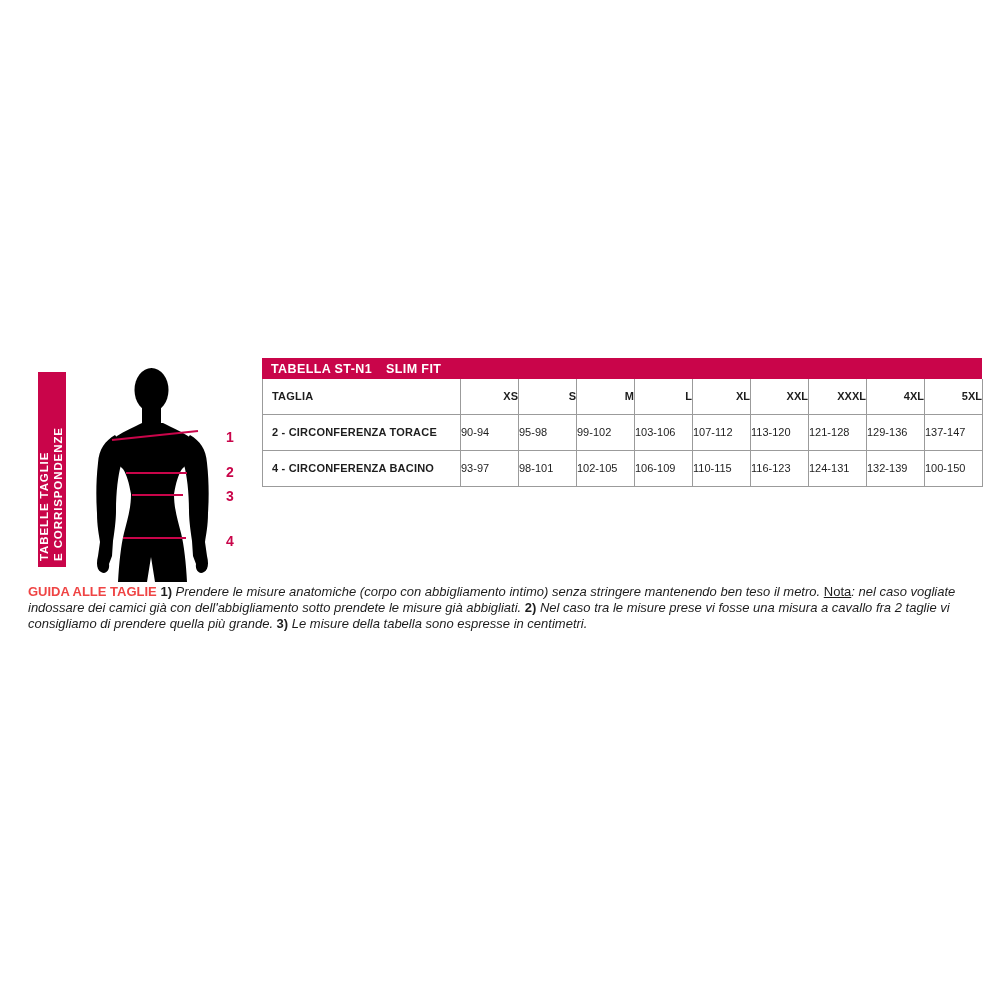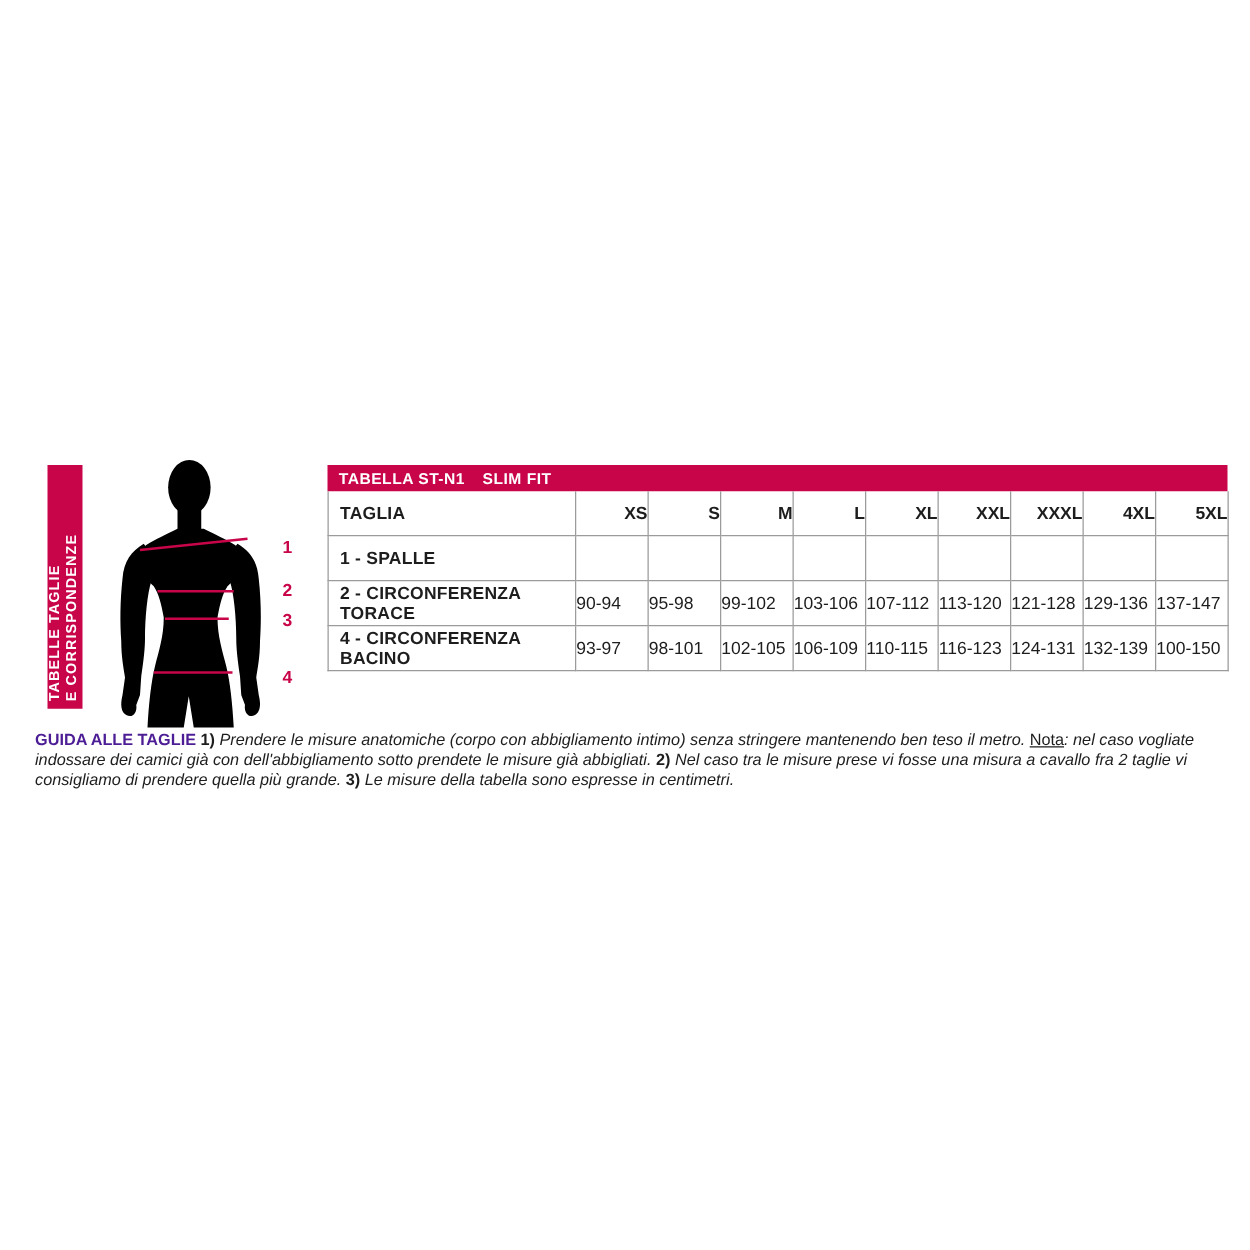--- a/index.html
+++ b/index.html
@@ -21,40 +21,40 @@
 
   
   .figure-markers { position:absolute; left:221px; top:0; width:18px; height:1000px; pointer-events:none; }
   .marker { position:absolute; left:0; width:18px; text-align:center; color:#C9054A; font-weight:bold; font-size:14px; line-height:16px; }
   .marker:nth-child(1){ top:429px; }
   .marker:nth-child(2){ top:464px; }
   .marker:nth-child(3){ top:488px; }
   .marker:nth-child(4){ top:533px; }
 
   
-  .table-wrap { position:absolute; left:262px; top:372px; width:720px; }
+  .table-wrap { position:absolute; left:262px; top:358px; width:720px; }
   .table-title-bar {
     height:21px; background:#C9054A; color:#fff;
     display:flex; align-items:center; padding-left:9px;
     font-size:12.5px; font-weight:bold; letter-spacing:0.4px;
   }
   .table-title-fit { margin-left:14px; }
   table.size-table { width:720px; border-collapse:collapse; table-layout:fixed; }
   .size-table col.c-label { width:198px; }
   .size-table col.c-size { width:58px; }
-  .size-table th, .size-table td { border:1px solid #9b9b9b; font-size:14px; }
+  .size-table th, .size-table td { border:1px solid #9b9b9b; font-size:11px; }
   .size-table thead th { border-top:none; height:35px; }
   .size-table tbody td { height:36px; }
   .label-cell { text-align:left; padding-left:9px; font-weight:bold; letter-spacing:0.2px; }
   .size-head { text-align:right; font-weight:bold; }
   .value-cell { font-weight:normal; font-size:13px; }
 
   
   .guide { position:absolute; left:28px; top:584px; width:951px; font-size:13px; line-height:15.8px; text-align:left; }
-  .seg-title { color:#4c1d95; font-weight:bold; }
+  .seg-title { color:#ef4444; font-weight:bold; }
   .seg-bold { font-weight:bold; }
   .seg-underline { text-decoration:underline; }
   .seg-normal { font-weight:normal;font-style:italic; }
 </style>
 </head>
 <body>
 
 <div class="canvas">
 
   <div class="side-banner">
@@ -114,32 +114,20 @@
             <th class="size-head">L</th>
             <th class="size-head">XL</th>
             <th class="size-head">XXL</th>
             <th class="size-head">XXXL</th>
             <th class="size-head">4XL</th>
             <th class="size-head">5XL</th>
           </tr>
       </thead>
       <tbody>
           <tr>
-            <td class="label-cell">1 - SPALLE</td>
-            <td class="value-cell"></td>
-            <td class="value-cell"></td>
-            <td class="value-cell"></td>
-            <td class="value-cell"></td>
-            <td class="value-cell"></td>
-            <td class="value-cell"></td>
-            <td class="value-cell"></td>
-            <td class="value-cell"></td>
-            <td class="value-cell"></td>
-          </tr>
-          <tr>
             <td class="label-cell">2 - CIRCONFERENZA TORACE</td>
             <td class="value-cell">90-94</td>
             <td class="value-cell">95-98</td>
             <td class="value-cell">99-102</td>
             <td class="value-cell">103-106</td>
             <td class="value-cell">107-112</td>
             <td class="value-cell">113-120</td>
             <td class="value-cell">121-128</td>
             <td class="value-cell">129-136</td>
             <td class="value-cell">137-147</td>

